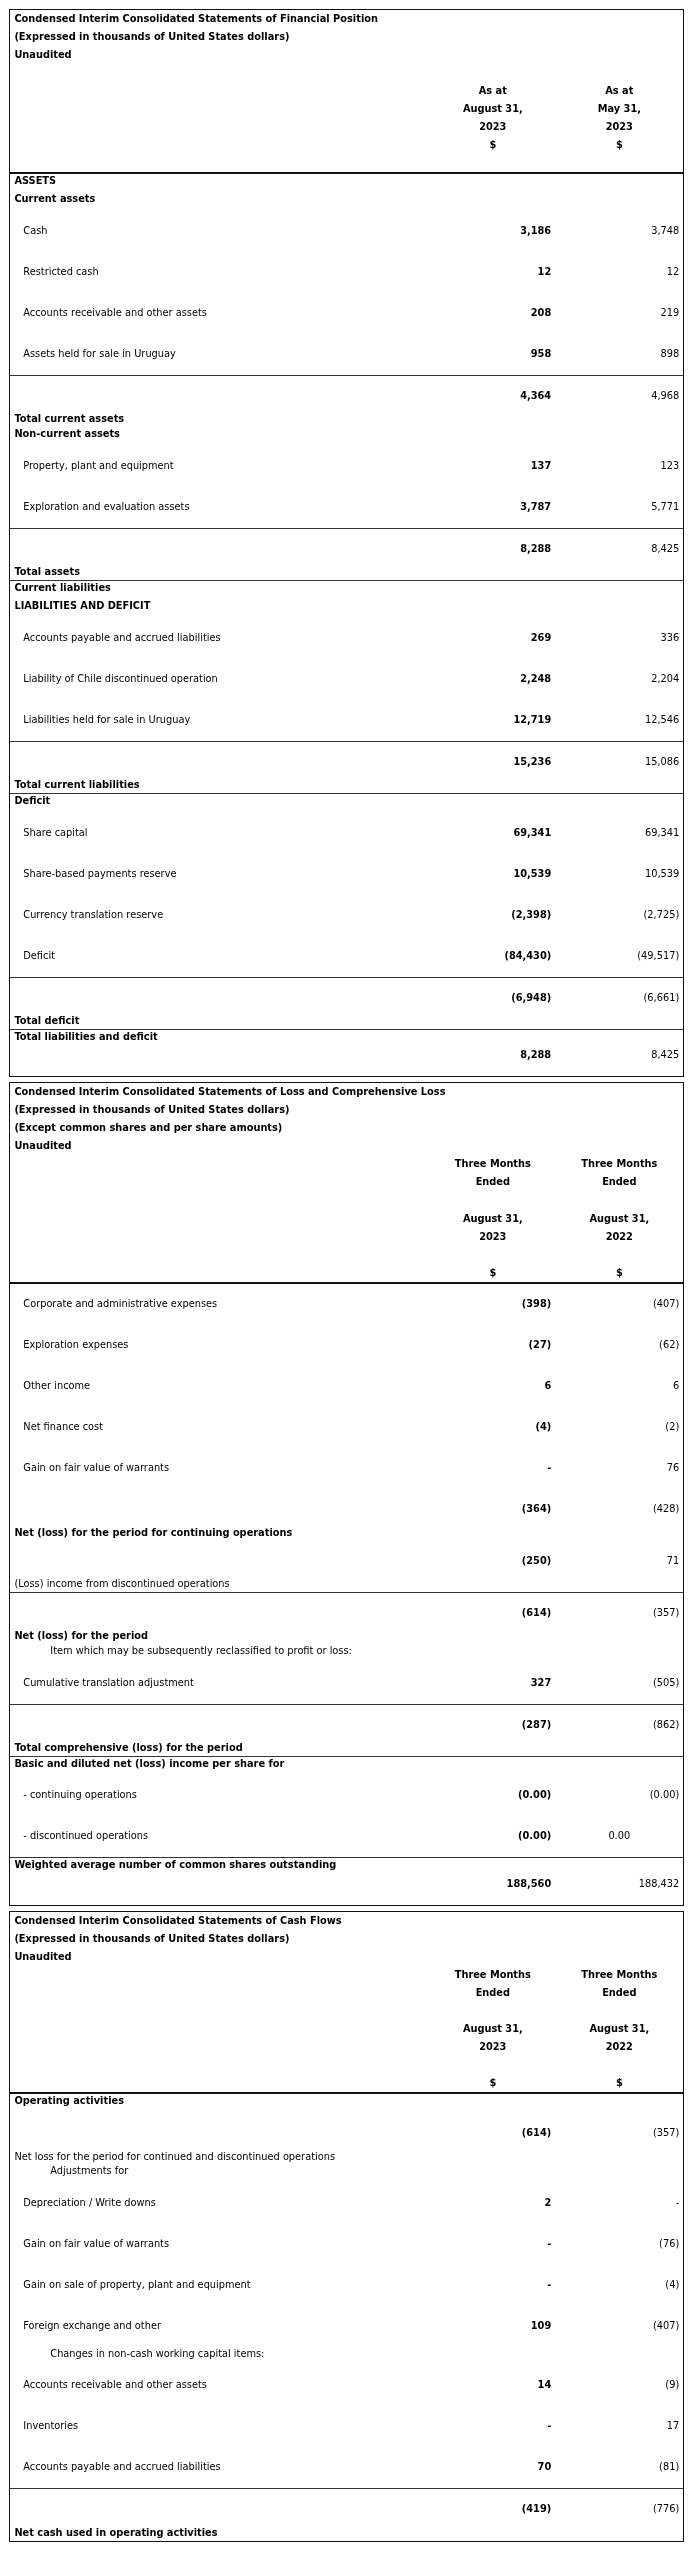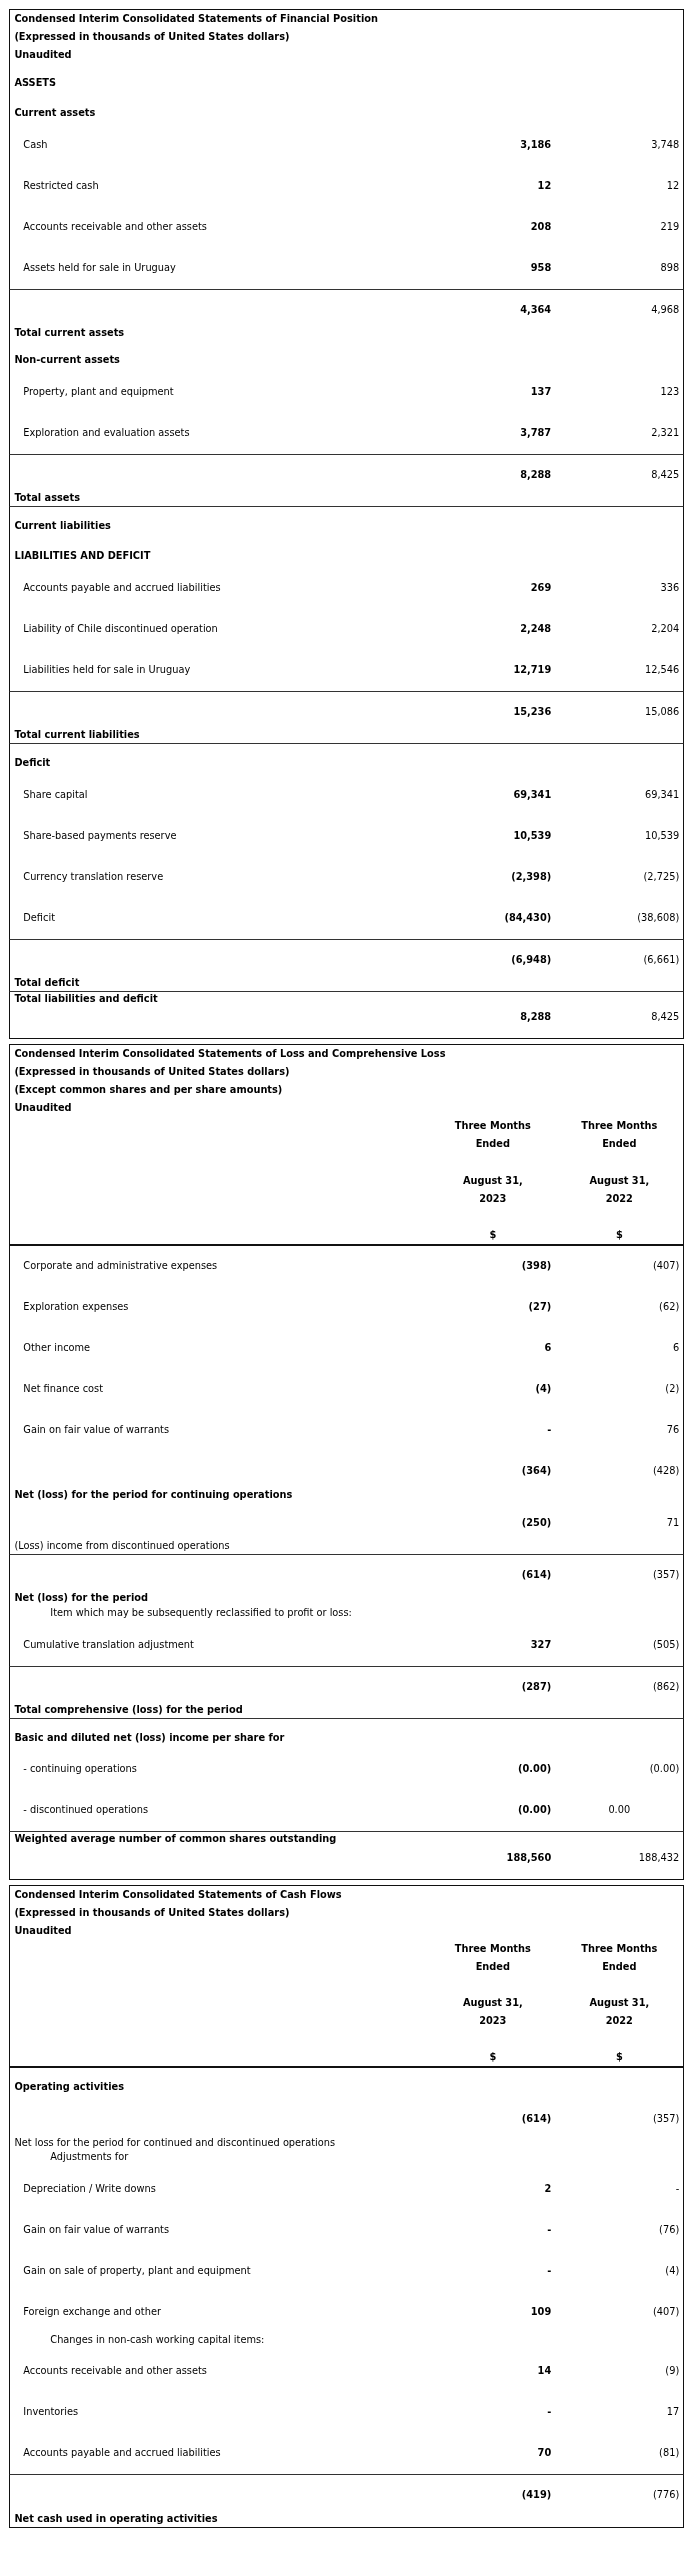--- a/index.html
+++ b/index.html
@@ -27,21 +27,21 @@
     padding: 0 4.1px;
     vertical-align: middle;
     line-height: 1.3;
   }
   .stmt td:first-child { border-left: 1.5px solid #111; }
   .stmt td:last-child { border-right: 1.5px solid #111; }
   .title-row td { font-weight: bold; height: 17px; padding-top: 1px; }
   .hdr-row td { height: 108px; vertical-align: middle; }
   .hdr-row td.hv { text-align: center; font-weight: bold; white-space: pre-line; line-height: 1.85; }
   .hdr-row td { border-bottom: 2.1px solid #111; }
-  .sec td { font-weight: bold; height: 17.5px; vertical-align: top; padding-top: 13px; }
+  .sec td { font-weight: bold; height: 17.5px; vertical-align: top; padding-top: 1px; }
   .sub td { height: 17.5px; vertical-align: top; padding-top: 1px; padding-left: 40px; }
   .item td { height: 41px; }
   .item td.lbl { padding-left: 13px; }
   .total td { height: 41px; font-weight: bold; }
   .total td.lbl { vertical-align: bottom; padding-bottom: 1px; }
   .total td.v { vertical-align: middle; padding-bottom: 10.3px; }
   .total td.v.v2 { font-weight: normal; }
   .total-plain td.lbl { font-weight: normal; }
   .totalup td { height: 41px; font-weight: bold; }
   .totalup td.lbl { vertical-align: top; padding-top: 1px; }
@@ -66,20 +66,31 @@
       <tbody>
         <tr class="title-row">
           <td colspan="3">Condensed Interim Consolidated Statements of Financial Position</td>
         </tr>
         <tr class="title-row">
           <td colspan="3">(Expressed in thousands of United States dollars)</td>
         </tr>
         <tr class="title-row">
           <td colspan="3">Unaudited</td>
         </tr>
+        <tr class="hdr-row">
+          <td></td>
+          <td class="hv">As at
+August 31,
+2023
+$</td>
+          <td class="hv">As at
+May 31,
+2023
+$</td>
+        </tr>
         <tr class="sec">
           <td class="lbl" colspan="3">ASSETS</td>
         </tr>
         <tr class="sec">
           <td class="lbl" colspan="3">Current assets</td>
         </tr>
         <tr class="item">
           <td class="lbl">Cash</td>
           <td class="v v1">3,186</td>
           <td class="v v2">3,748</td>
@@ -108,21 +119,21 @@
           <td class="lbl" colspan="3">Non-current assets</td>
         </tr>
         <tr class="item">
           <td class="lbl">Property, plant and equipment</td>
           <td class="v v1">137</td>
           <td class="v v2">123</td>
         </tr>
         <tr class="item rule-below">
           <td class="lbl">Exploration and evaluation assets</td>
           <td class="v v1">3,787</td>
-          <td class="v v2">2,321</td>
+          <td class="v v2">5,771</td>
         </tr>
         <tr class="total rule-below">
           <td class="lbl">Total assets</td>
           <td class="v v1">8,288</td>
           <td class="v v2">8,425</td>
         </tr>
         <tr class="sec">
           <td class="lbl" colspan="3">Current liabilities</td>
         </tr>
         <tr class="sec">
@@ -162,21 +173,21 @@
           <td class="v v2">10,539</td>
         </tr>
         <tr class="item">
           <td class="lbl">Currency translation reserve</td>
           <td class="v v1">(2,398)</td>
           <td class="v v2">(2,725)</td>
         </tr>
         <tr class="item rule-below">
           <td class="lbl">Deficit</td>
           <td class="v v1">(84,430)</td>
-          <td class="v v2">(38,608)</td>
+          <td class="v v2">(49,517)</td>
         </tr>
         <tr class="total rule-below">
           <td class="lbl">Total deficit</td>
           <td class="v v1">(6,948)</td>
           <td class="v v2">(6,661)</td>
         </tr>
         <tr class="totalup">
           <td class="lbl">Total liabilities and deficit</td>
           <td class="v v1">8,288</td>
           <td class="v v2">8,425</td>

